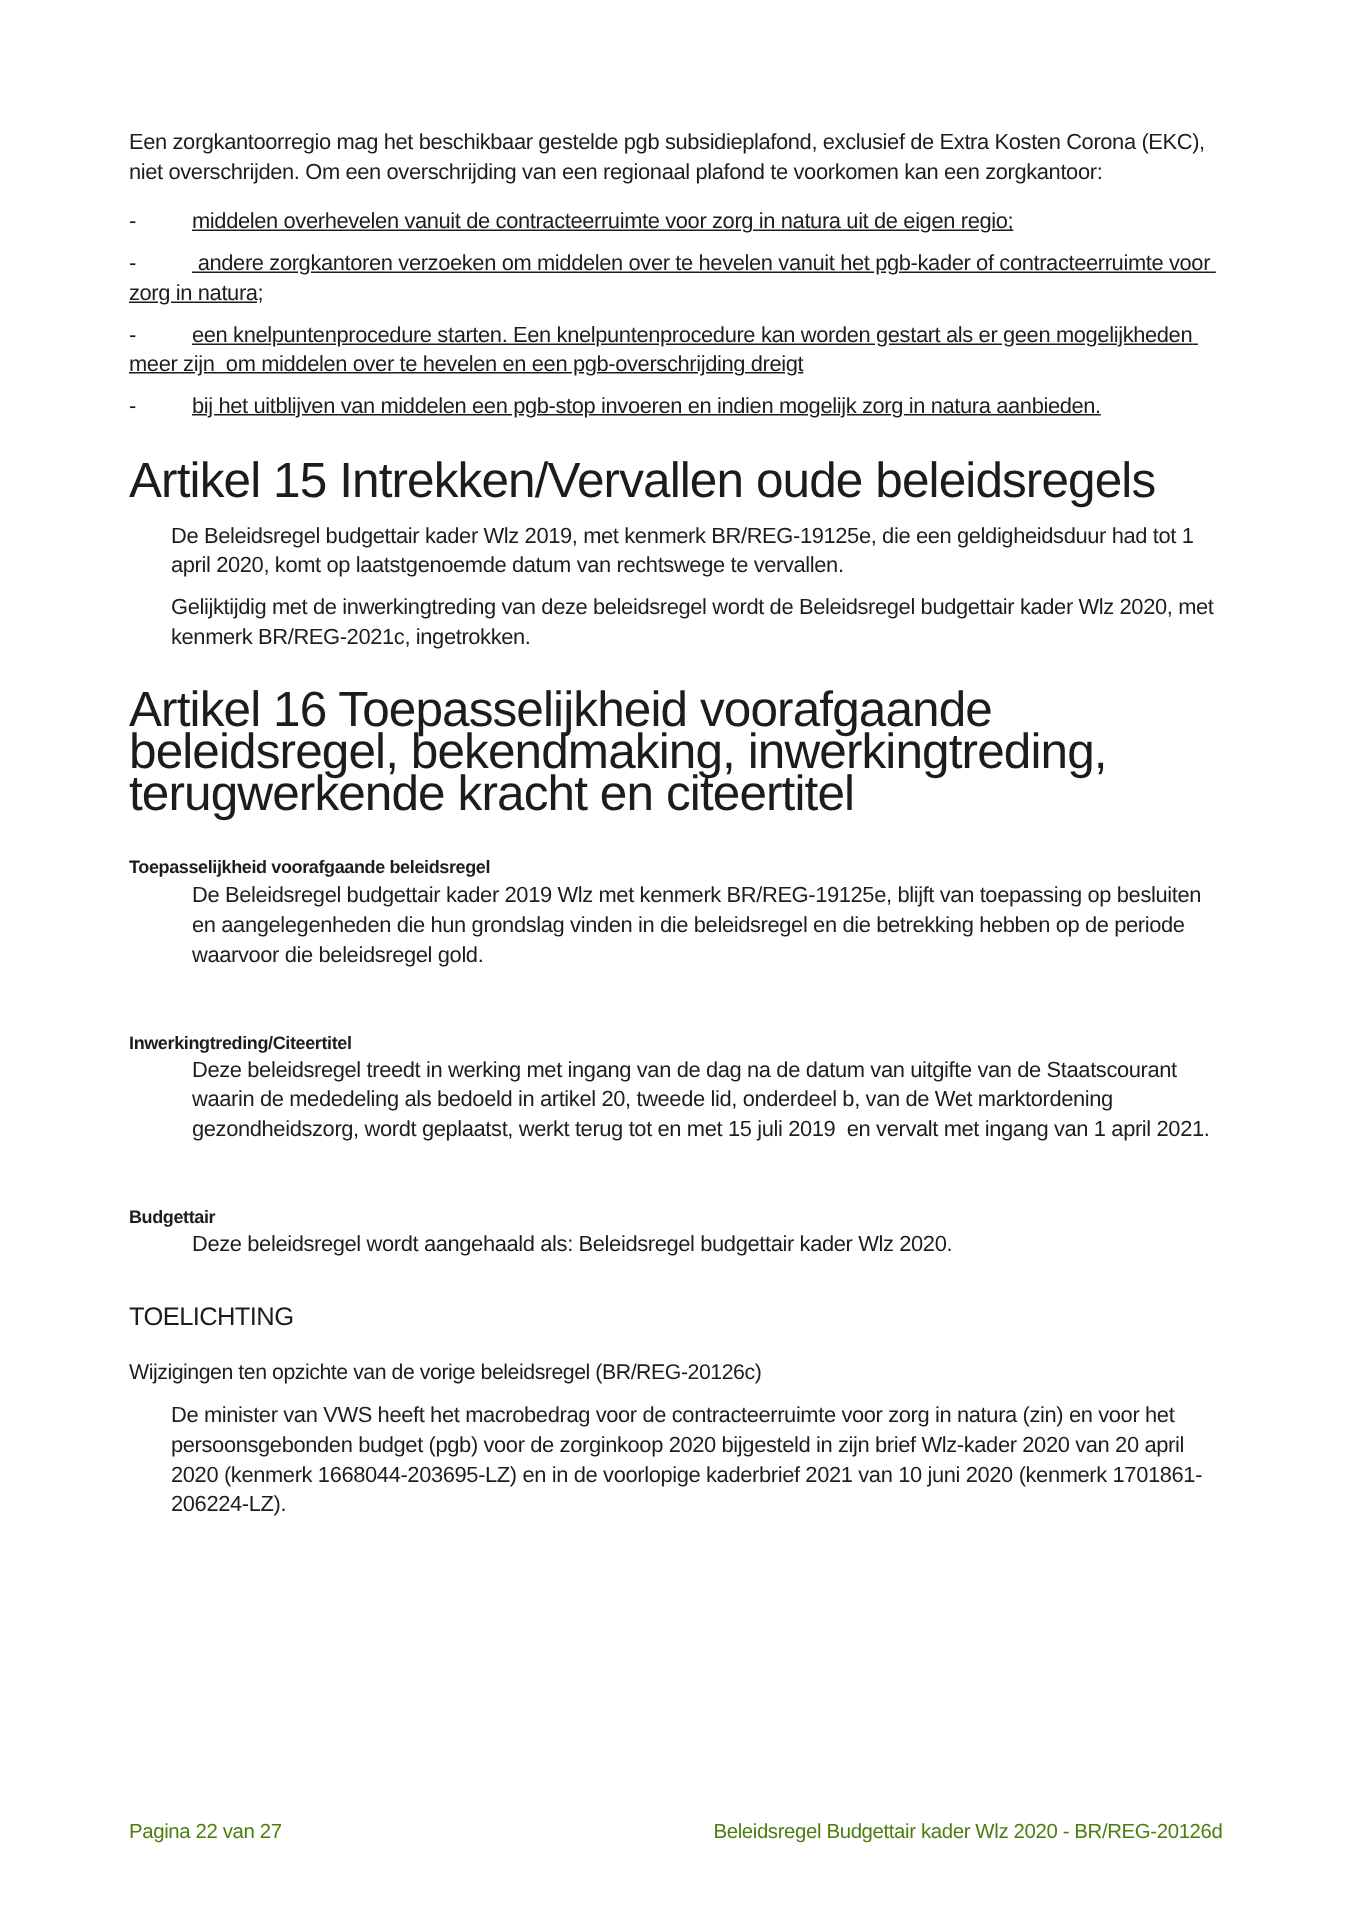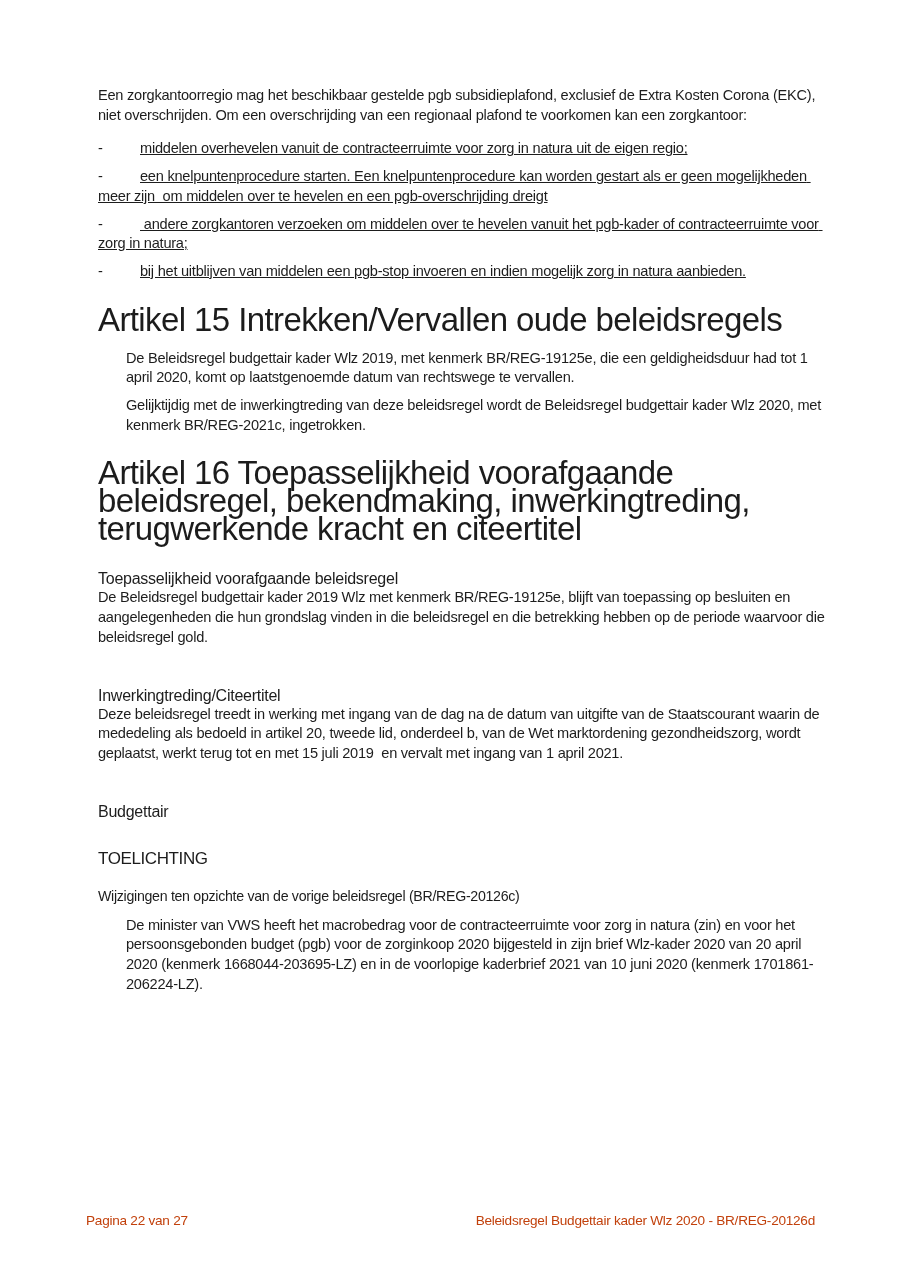--- a/index.html
+++ b/index.html
@@ -8,21 +8,21 @@
     width: 900px;
     height: 1273px;
     position: relative;
     font-family: "Liberation Sans", sans-serif;
     color: #1d1d1d;
     overflow: hidden;
   }
   .page {
     position: absolute;
     top: 86px;
-    left: 98px;
+    left: 86px;
     width: 732px;
   }
   .body-text {
     font-size: 14.6px;
     line-height: 19.7px;
     letter-spacing: -0.25px;
     white-space: pre-wrap;
   }
   p.body-text { margin-top: 0; }
   .intro { margin-bottom: 14px; }
@@ -39,28 +39,28 @@
     font-size: 33px;
     line-height: 28px;
     font-weight: 400;
     letter-spacing: -0.6px;
     color: #1c1c1c;
     margin-top: 24px;
     margin-bottom: 15px;
   }
   .para { margin-bottom: 8px; margin-left: 28px; }
   h2.sub-heading {
-    font-size: 16px;
+    font-size: 12px;
     line-height: 19px;
-    font-weight: 400;
+    font-weight: 700;
     letter-spacing: -0.25px;
     margin-top: 38px;
     margin-bottom: 0;
   }
-  .sub-para { margin-top: 38px; margin-bottom: 0; }
+  .sub-para { margin-top: 38px; margin-bottom: 0; margin-left: 42px; }
   h1.toelichting-heading {
     font-size: 17px;
     line-height: 28px;
     font-weight: 400;
     letter-spacing: -0.4px;
     color: #1c1c1c;
     margin-top: 24px;
     margin-bottom: 14px;
   }
   .italic-line {
@@ -71,50 +71,51 @@
   }
   .footer {
     position: absolute;
     top: 1213px;
     left: 86px;
     width: 729px;
     display: flex;
     justify-content: space-between;
     font-size: 13.6px;
     letter-spacing: -0.25px;
-    color: #c2410c;
+    color: #4d7c0f;
   }
 </style>
 </head>
 <body>
 
 <div class="page">
 
   <p class="body-text intro">Een zorgkantoorregio mag het beschikbaar gestelde pgb subsidieplafond, exclusief de Extra Kosten Corona (EKC), niet overschrijden. Om een overschrijding van een regionaal plafond te voorkomen kan een zorgkantoor:</p>
 
   <div class="bullet-list">
     <div class="body-text bullet"><span class="dash">-</span><span>middelen overhevelen vanuit de contracteerruimte voor zorg in natura uit de eigen regio;</span></div>
+    <div class="body-text bullet"><span class="dash">-</span><span> andere zorgkantoren verzoeken om middelen over te hevelen vanuit het pgb-kader of contracteerruimte voor zorg in natura;</span></div>
     <div class="body-text bullet"><span class="dash">-</span><span>een knelpuntenprocedure starten. Een knelpuntenprocedure kan worden gestart als er geen mogelijkheden meer zijn  om middelen over te hevelen en een pgb-overschrijding dreigt</span></div>
-    <div class="body-text bullet"><span class="dash">-</span><span> andere zorgkantoren verzoeken om middelen over te hevelen vanuit het pgb-kader of contracteerruimte voor zorg in natura;</span></div>
     <div class="body-text bullet"><span class="dash">-</span><span>bij het uitblijven van middelen een pgb-stop invoeren en indien mogelijk zorg in natura aanbieden.</span></div>
   </div>
 
   <h1 class="article-heading">Artikel 15 Intrekken/Vervallen oude beleidsregels</h1>
   <p class="body-text para">De Beleidsregel budgettair kader Wlz 2019, met kenmerk BR/REG-19125e, die een geldigheidsduur had tot 1 april 2020, komt op laatstgenoemde datum van rechtswege te vervallen.</p>
   <p class="body-text para">Gelijktijdig met de inwerkingtreding van deze beleidsregel wordt de Beleidsregel budgettair kader Wlz 2020, met kenmerk BR/REG-2021c, ingetrokken.</p>
 
   <h1 class="article-heading">Artikel 16 Toepasselijkheid voorafgaande beleidsregel, bekendmaking, inwerkingtreding, terugwerkende kracht en citeertitel</h1>
 
   <h2 class="sub-heading" style="margin-top:26px;">Toepasselijkheid voorafgaande beleidsregel</h2>
   <p class="body-text sub-para">De Beleidsregel budgettair kader 2019 Wlz met kenmerk BR/REG-19125e, blijft van toepassing op besluiten en aangelegenheden die hun grondslag vinden in die beleidsregel en die betrekking hebben op de periode waarvoor die beleidsregel gold.</p>
 
   <h2 class="sub-heading">Inwerkingtreding/Citeertitel</h2>
   <p class="body-text sub-para">Deze beleidsregel treedt in werking met ingang van de dag na de datum van uitgifte van de Staatscourant waarin de mededeling als bedoeld in artikel 20, tweede lid, onderdeel b, van de Wet marktordening gezondheidszorg, wordt geplaatst, werkt terug tot en met 15 juli 2019  en vervalt met ingang van 1 april 2021.</p>
 
   <h2 class="sub-heading">Budgettair</h2>
+  <p class="body-text sub-para">Deze beleidsregel wordt aangehaald als: Beleidsregel budgettair kader Wlz 2020.</p>
 
   <h1 class="toelichting-heading">TOELICHTING</h1>
   <p class="italic-line">Wijzigingen ten opzichte van de vorige beleidsregel (BR/REG-20126c)</p>
   <p class="body-text para">De minister van VWS heeft het macrobedrag voor de contracteerruimte voor zorg in natura (zin) en voor het persoonsgebonden budget (pgb) voor de zorginkoop 2020 bijgesteld in zijn brief Wlz-kader 2020 van 20 april 2020 (kenmerk 1668044-203695-LZ) en in de voorlopige kaderbrief 2021 van 10 juni 2020 (kenmerk 1701861-206224-LZ).</p>
 
 </div>
 
 <div class="footer">
   <span>Pagina 22 van 27</span>
   <span>Beleidsregel Budgettair kader Wlz 2020 - BR/REG-20126d</span>

